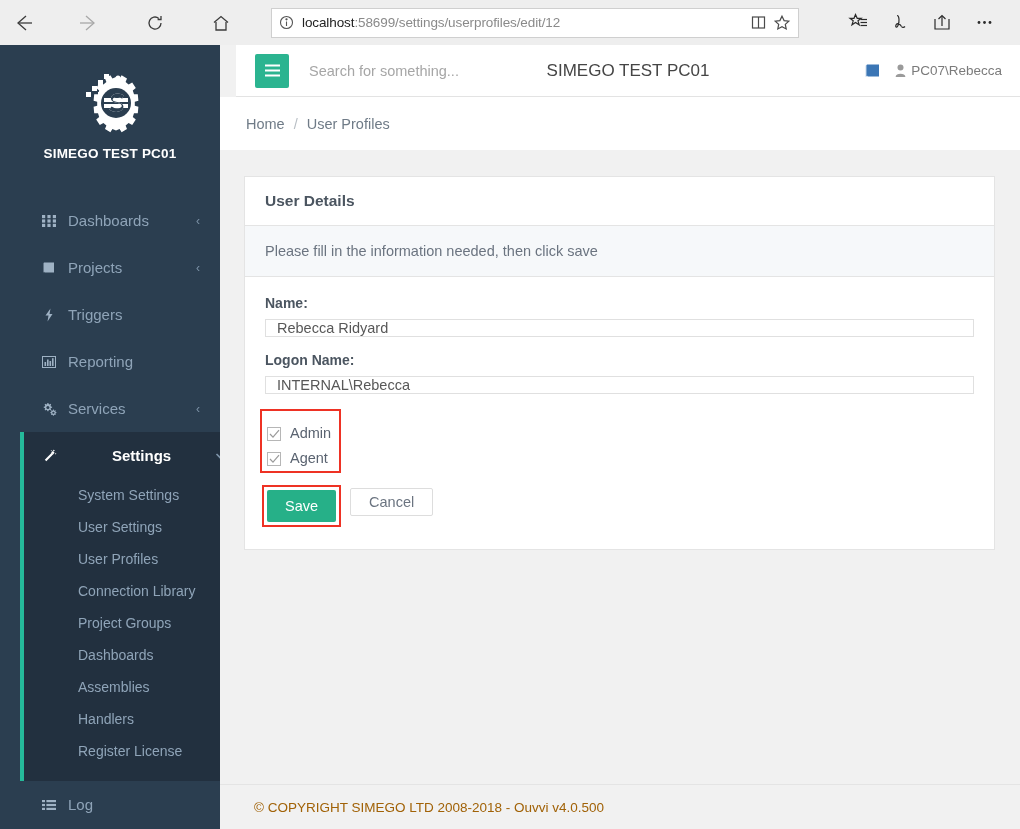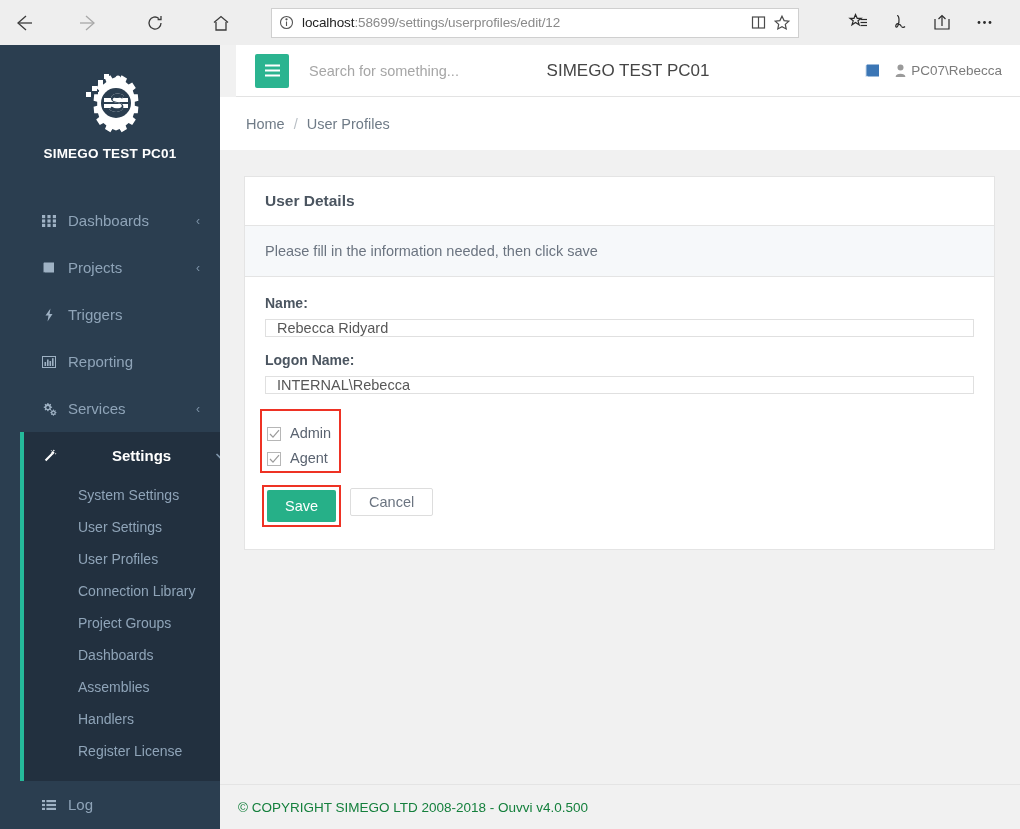--- a/index.html
+++ b/index.html
@@ -251,22 +251,22 @@
     margin-left: 9px;
     margin-top: 3px;
   }
 
   .footer {
     position: absolute; left: 0; bottom: 0;
     width: 800px; height: 45px;
     border-top: 1px solid #e4e4e4;
     background: #f1f1f1;
     display: flex; align-items: center;
-    padding-left: 18px;
-    font-size: 13.5px; color: #15803d;
+    padding-left: 34px;
+    font-size: 13.5px; color: #a16207;
   }
 </style>
 </head>
 <body>
 
 <div class="browser-bar">
   <div class="nav-btn">
     <svg width="22" height="22" viewBox="0 0 22 22" fill="none" stroke="currentColor" stroke-width="1.3">
       <path d="M14 4 L6 11 L14 18"></path>
         <path d="M6 11 H20"></path>

